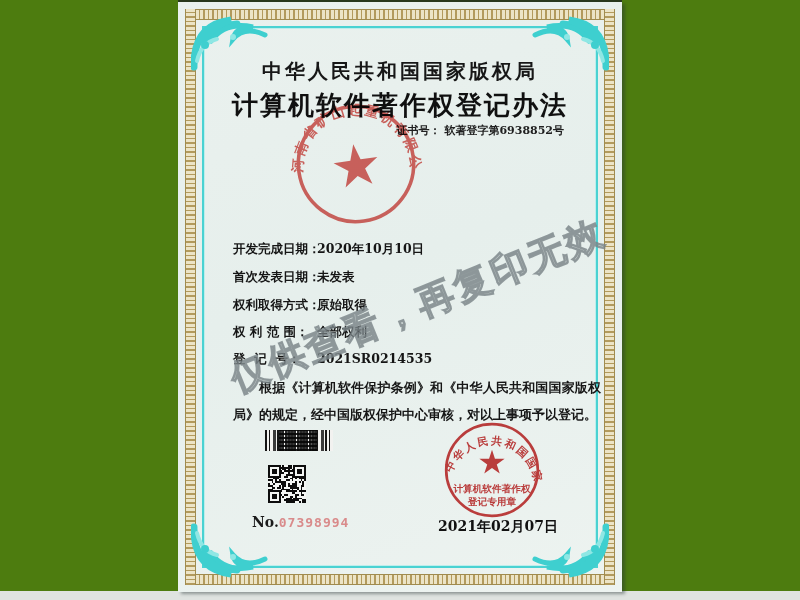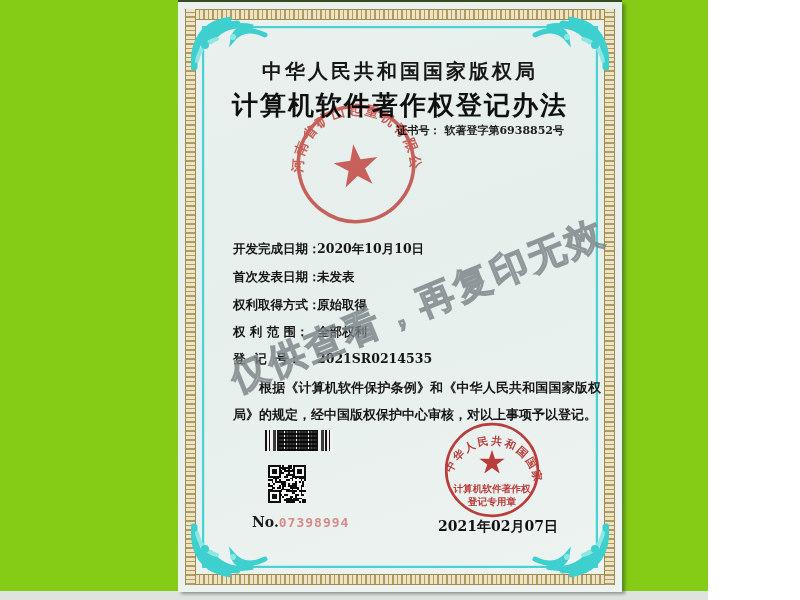--- a/index.html
+++ b/index.html
@@ -1,17 +1,17 @@
 <!DOCTYPE html>
 <html><head>
 <meta charset="utf-8">
 <style>
   html,body{margin:0;padding:0;background:#ffffff;}
-  #stage{position:relative;width:708px;height:600px;overflow:hidden;
-         font-family:"DejaVu Serif","Liberation Serif",serif;background:#84cc16;}
+  #stage{position:relative;width:800px;height:600px;overflow:hidden;
+         font-family:"DejaVu Serif","Liberation Serif",serif;background:#4d7c0f;}
   .floor{position:absolute;left:0;top:591px;width:800px;height:9px;background:#dfe3e0;}
   .cert{position:absolute;left:178px;top:2px;width:444px;height:590px;
         background:linear-gradient(160deg,#eaf1ee 0%,#e6efec 45%,#edf3f0 100%);
         box-shadow:3px 2px 3px rgba(40,55,55,.45), 0 -2px 0 rgba(30,35,35,.75);}
   
   .gf{position:absolute;background:repeating-linear-gradient(90deg,#b29a5c 0 2px,#ece4c6 2px 5px,#b29a5c 5px 6px,#ece4c6 6px 9px);}
   .gf.v{background:repeating-linear-gradient(0deg,#b29a5c 0 2px,#ece4c6 2px 5px,#b29a5c 5px 6px,#ece4c6 6px 9px);}
   .gf.top{left:7px;right:7px;top:7px;height:9px;border-top:1px solid #a08b4e;border-bottom:1px solid #a08b4e;}
   .gf.bot{left:7px;right:7px;bottom:7px;height:9px;border-top:1px solid #a08b4e;border-bottom:1px solid #a08b4e;}
   .gf.lft{left:7px;top:7px;bottom:7px;width:9px;border-left:1px solid #a08b4e;border-right:1px solid #a08b4e;}

